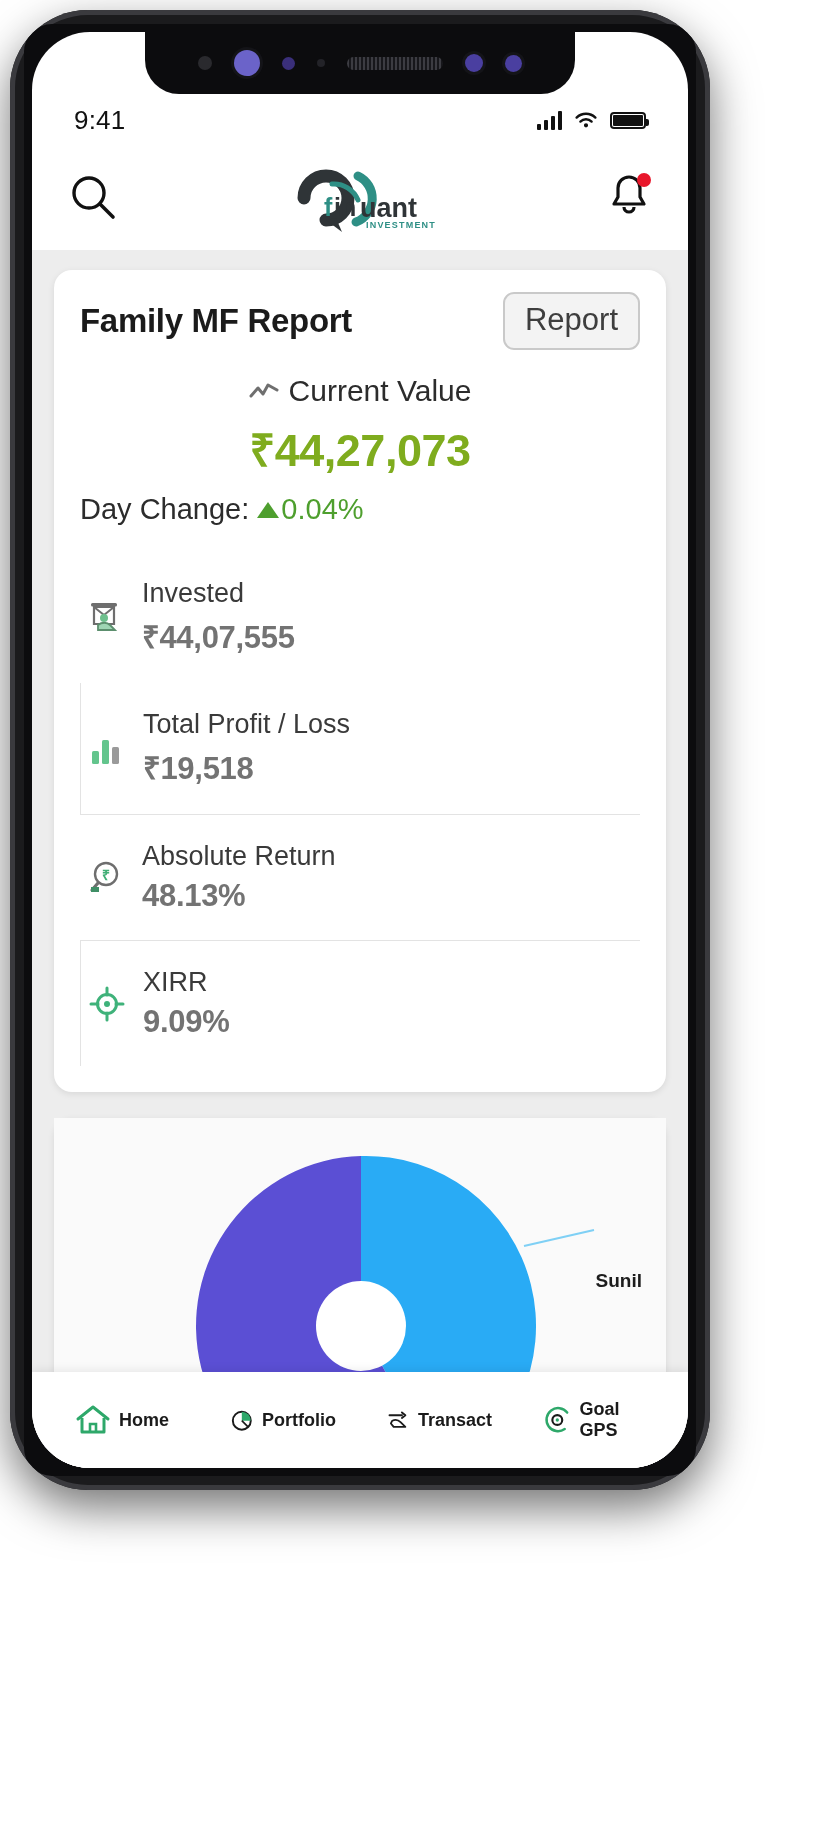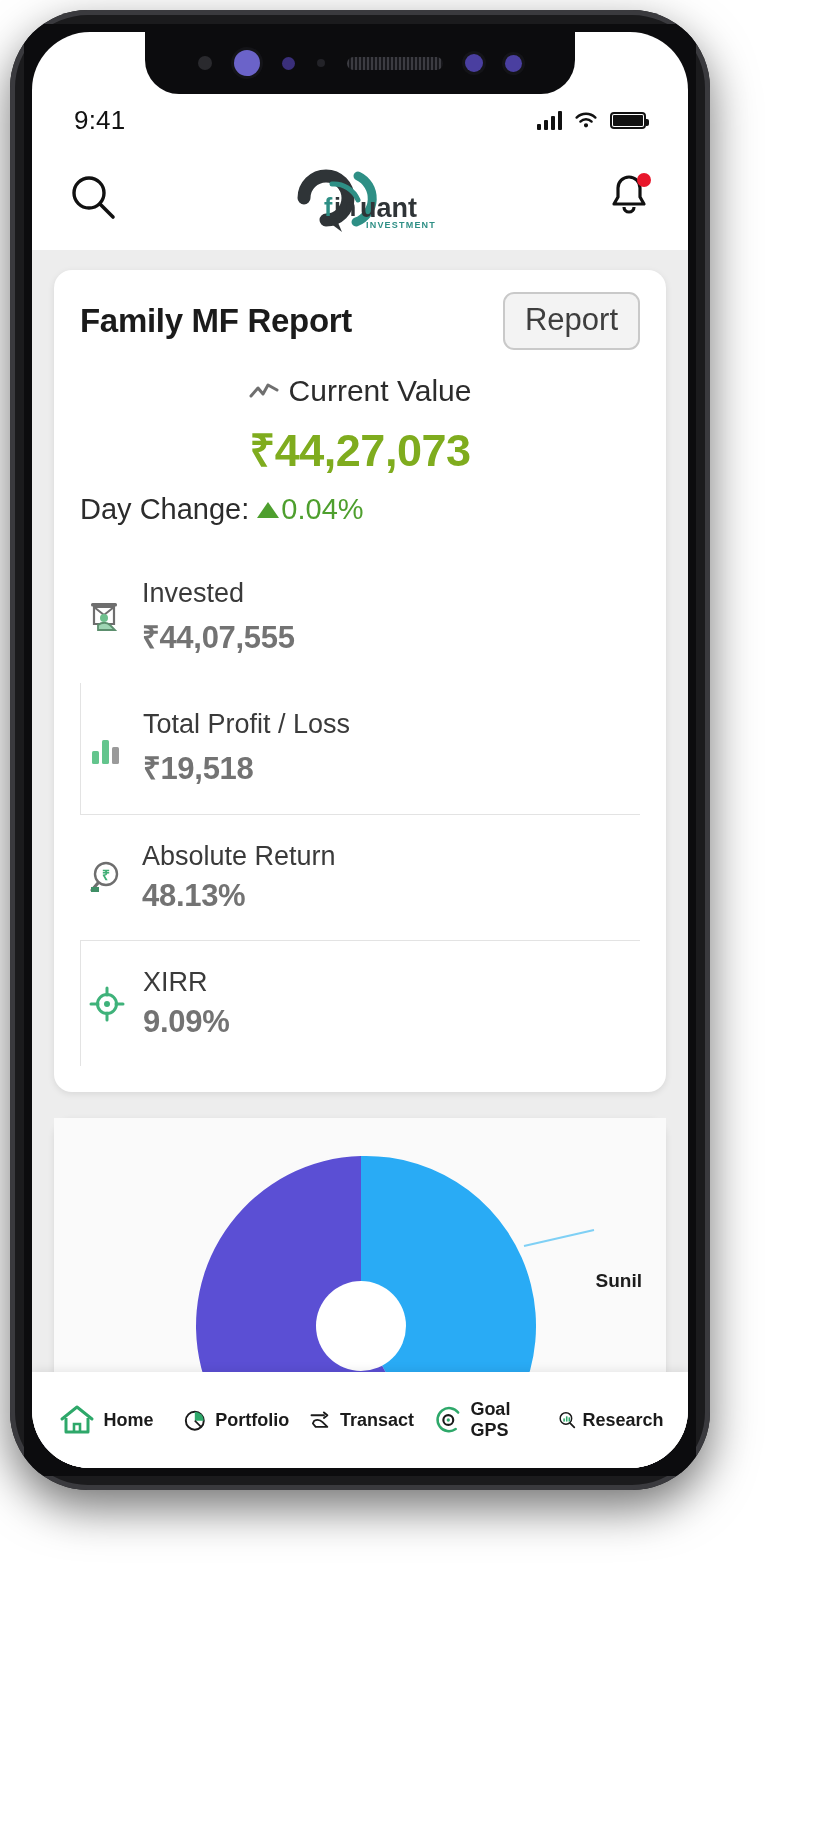--- a/index.html
+++ b/index.html
@@ -17,21 +17,21 @@
     width: 700px; height: 1480px;
     background: #1b1b1d;
     border-radius: 78px;
     box-shadow: 0 0 0 5px #3a3a3e inset, 0 18px 46px rgba(0,0,0,0.55);
     overflow: hidden;
   }
   #device-bezel {
     position: absolute;
     left: 14px; top: 14px; right: 14px; bottom: 14px;
     background: #0c0c0e;
-    border-radius: 8px;
+    border-radius: 28px;
     overflow: hidden;
   }
   #screen {
     position: absolute;
     left: 8px; top: 8px; right: 8px; bottom: 8px;
     background: #ffffff;
     border-radius: 58px;
     overflow: hidden;
   }
 
@@ -371,28 +371,18 @@
 
         <div class="nav-item">
           <svg class="nav-icon" viewBox="0 0 42 42">
             <path d="M33 12A14 14 0 1030 32" stroke="#2ea86a" stroke-width="3" fill="none" stroke-linecap="round"></path>
             <circle cx="21" cy="21" r="6" fill="none" stroke="#1b1b1b" stroke-width="2.6"></circle>
             <circle cx="21" cy="21" r="2" fill="#2ea86a"></circle>
           </svg>
           <span class="nav-label">Goal GPS</span>
         </div>
 
-        <div class="nav-item">
-          <svg class="nav-icon" viewBox="0 0 42 42">
-            <circle cx="19" cy="18" r="11" fill="none" stroke="#1b1b1b" stroke-width="2.8"></circle>
-            <rect x="14" y="18" width="3" height="6" fill="#2ea86a"></rect>
-            <rect x="19" y="14" width="3" height="10" fill="#2ea86a"></rect>
-            <rect x="24" y="16" width="3" height="8" fill="#2ea86a"></rect>
-            <path d="M27 27l8 8" stroke="#1b1b1b" stroke-width="3.4" stroke-linecap="round"></path>
-          </svg>
-          <span class="nav-label">Research</span>
-        </div>
 
       </div>
 
     </div>
   </div>
 </div>
 
 </body></html>

